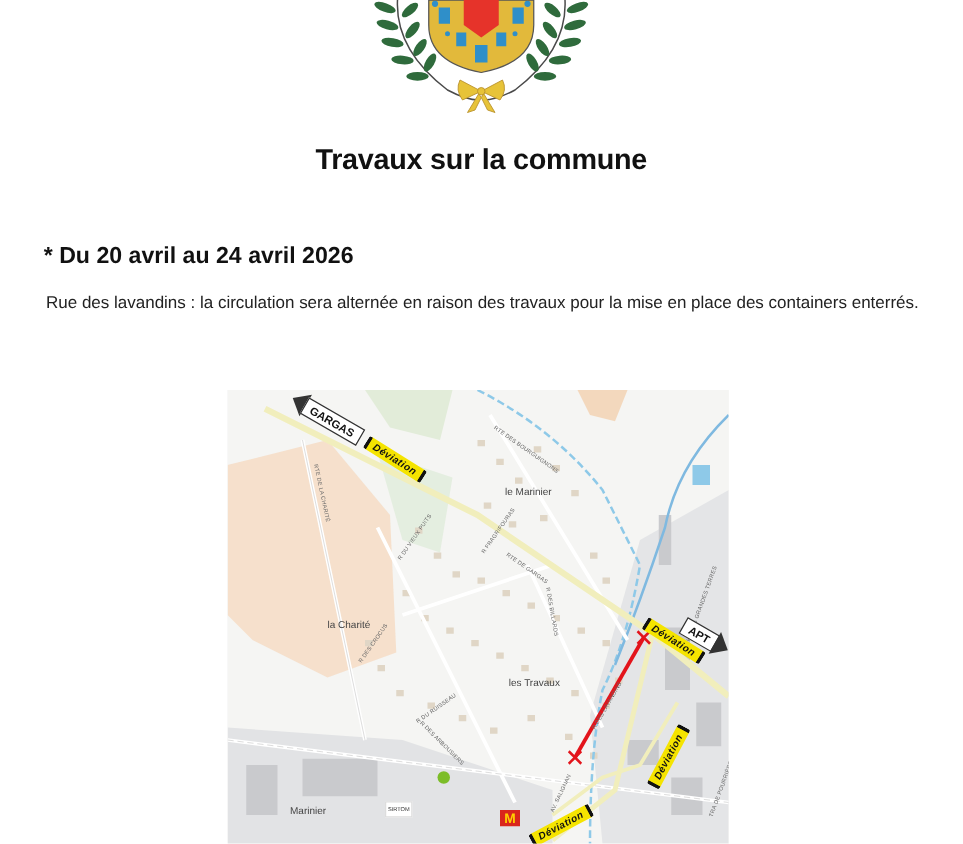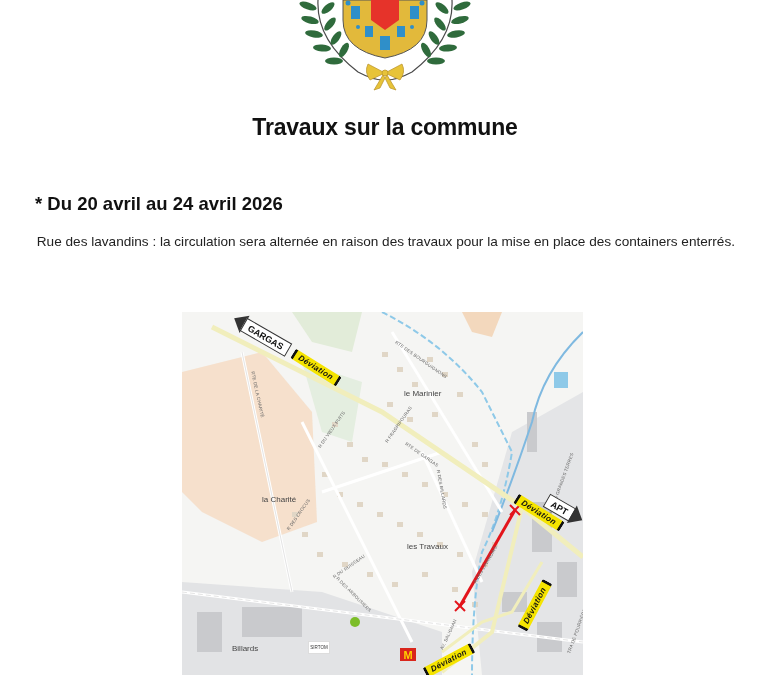--- a/index.html
+++ b/index.html
@@ -200,21 +200,21 @@
       <line x1="328" y1="193" x2="338" y2="203"></line>
         <line x1="338" y1="193" x2="328" y2="203"></line>
       <line x1="273" y1="289" x2="283" y2="299"></line>
         <line x1="283" y1="289" x2="273" y2="299"></line>
     </g>
   </svg>
 
   <span class="map-label" style="left:222px;top:77px;">le Marinier</span>
   <span class="map-label" style="left:53px;top:183px;margin-left:27px;">la Charité</span>
   <span class="map-label" style="left:225px;top:230px;">les Travaux</span>
-  <span class="map-label" style="left:50px;top:332px;">Billards</span>
+  <span class="map-label" style="left:50px;top:332px;">Marinier</span>
 
   <span class="map-street" style="left:220px;top:140px;transform:rotate(35deg);">RTE DE GARGAS</span>
   <span class="map-street" style="left:52px;top:80px;transform:rotate(78deg);">RTE DE LA CHARITÉ</span>
   <span class="map-street" style="left:208px;top:45px;transform:rotate(35deg);">RTE DES BOURGUIGNONS</span>
   <span class="map-street" style="left:195px;top:110px;transform:rotate(-55deg);">R FRAGRIFOURAS</span>
   <span class="map-street" style="left:128px;top:115px;transform:rotate(-55deg);">R DU VIEUX PUITS</span>
   <span class="map-street" style="left:98px;top:200px;transform:rotate(-55deg);">R DES CROCUS</span>
   <span class="map-street" style="left:148px;top:252px;transform:rotate(-35deg);">R DU RUISSEAU</span>
   <span class="map-street" style="left:240px;top:175px;transform:rotate(80deg);">R DES BILLARDS</span>
   <span class="map-street" style="left:148px;top:280px;transform:rotate(45deg);">R DES ARBOUSIERS</span>

